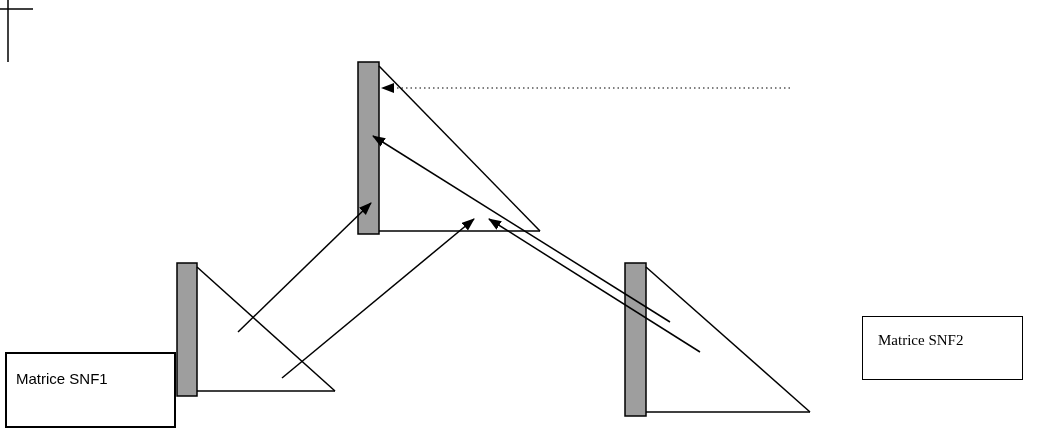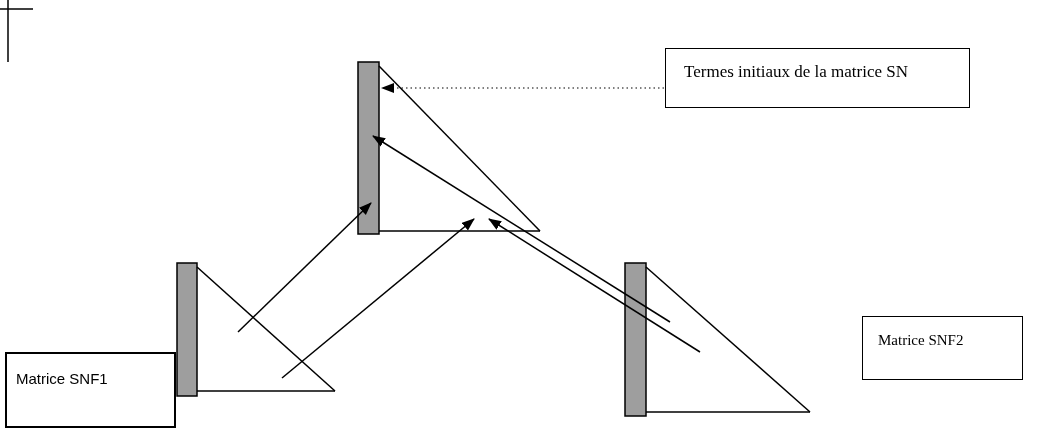--- a/index.html
+++ b/index.html
@@ -85,23 +85,20 @@
     <line x1="646" y1="412" x2="810" y2="412" stroke="#000000" stroke-width="1.5"></line>
 
     <line x1="790" y1="88" x2="382" y2="88" stroke="#000000" stroke-width="1.2" stroke-dasharray="1.5,3" marker-end="url(#arrow)"></line>
 
     <line x1="670" y1="322" x2="373" y2="136" stroke="#000000" stroke-width="1.5" marker-end="url(#arrow)"></line>
     <line x1="238" y1="332" x2="371" y2="203" stroke="#000000" stroke-width="1.5" marker-end="url(#arrow)"></line>
     <line x1="282" y1="378" x2="474" y2="219" stroke="#000000" stroke-width="1.5" marker-end="url(#arrow)"></line>
     <line x1="700" y1="352" x2="489" y2="219" stroke="#000000" stroke-width="1.5" marker-end="url(#arrow)"></line>
   </svg>
 
-  <div class="label-box sn">
-    <span>Termes initiaux de la matrice SN</span>
-  </div>
 
   <div class="label-box snf1">
     <span>Matrice SNF1</span>
   </div>
 
   <div class="label-box snf2">
     <span>Matrice SNF2</span>
   </div>
 
 </div>

